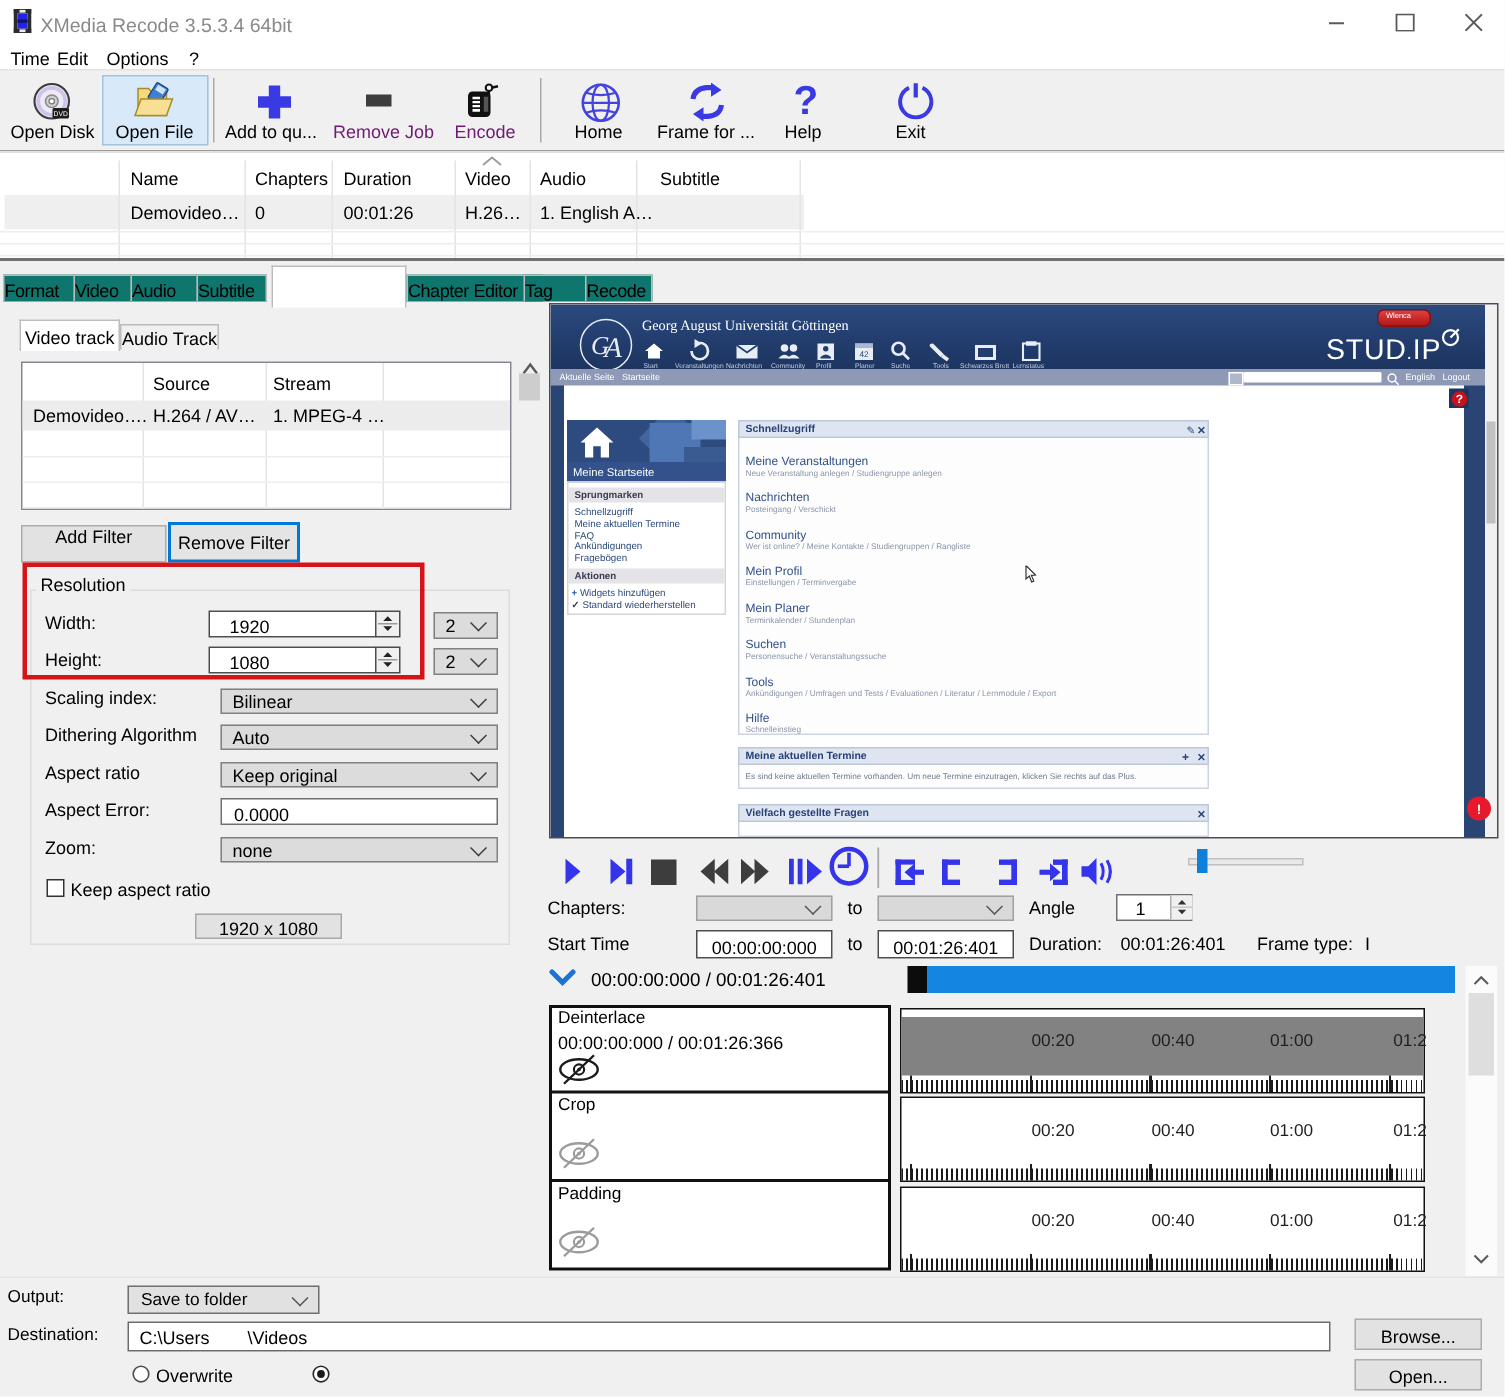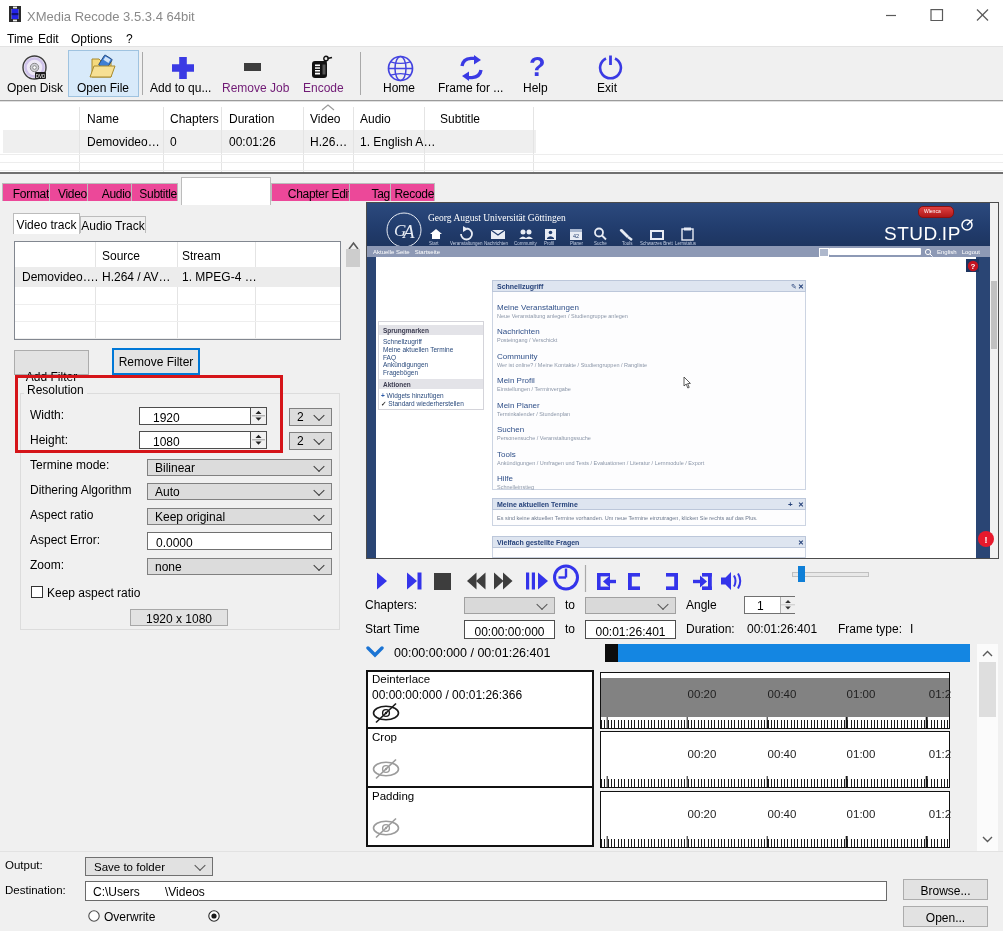--- a/index.html
+++ b/index.html
@@ -6,21 +6,21 @@
 #app{position:relative;width:1003px;height:931px;background:#fff;font-family:"Liberation Sans",sans-serif;overflow:hidden;color:#000}
 .a{position:absolute}
 .f12{font-size:12px;line-height:12px;white-space:nowrap}
 .f11{font-size:11.5px;line-height:11.5px;white-space:nowrap}
 .gray{color:#701a75}
 .btn{background:#e2e2e2;border:1px solid #acacac;text-align:center;font-size:12px;box-sizing:border-box}
 .combo{background:#dcdcdc;border:1px solid #808080;box-sizing:border-box;font-size:12px}
 .combo .tx{position:absolute;left:7px;top:50%;transform:translateY(-50%)}
 .chev{position:absolute;right:8px;top:50%;width:7px;height:7px;border-right:1.4px solid #3c3c3c;border-bottom:1.4px solid #3c3c3c;transform:translateY(-70%) rotate(45deg)}
 .inp{background:#fff;border:1px solid #4d4d4d;box-sizing:border-box;font-size:12px}
-.tabu{position:absolute;top:183px;height:18px;background:#ec4899;border:1px solid #bcbcbc;border-bottom:none;box-sizing:border-box;font-size:12px;text-align:right;padding-top:3px;white-space:nowrap;letter-spacing:-0.3px}
+.tabu{position:absolute;top:183px;height:18px;background:#0f766e;border:1px solid #bcbcbc;border-bottom:none;box-sizing:border-box;font-size:12px;text-align:left;padding-top:3px;white-space:nowrap;letter-spacing:-0.3px}
 .vline{position:absolute;width:1px;background:#a9a9a9}
 .tick-s{position:absolute;height:8px;background:repeating-linear-gradient(90deg,#1a1a1a 0,#1a1a1a 1px,transparent 1px,transparent 3.33px)}
 .tick-l{position:absolute;height:11px;background:repeating-linear-gradient(90deg,#1a1a1a 0,#1a1a1a 1.4px,transparent 1.4px,transparent 79.8px)}
 .tl-lab{position:absolute;font-size:11.5px;color:#1f1f1f;width:40px;text-align:center}
 </style>
 </head>
 <body>
 <div id="app">
 
 <div class="a" id="titlebar" style="left:0;top:0;width:1003px;height:30px;background:#fff"></div>
@@ -174,21 +174,21 @@
 <div class="a f12" style="left:182px;top:271px">1. MPEG-4 …</div>
 <div class="a" style="left:15px;top:304px;width:325px;height:1px;background:#eeeeee"></div>
 <div class="a" style="left:15px;top:321px;width:325px;height:1px;background:#eeeeee"></div>
 <div class="a" style="left:15px;top:338px;width:325px;height:1px;background:#eeeeee"></div>
 
 <svg class="a" style="left:347px;top:240px" width="13" height="12">
       <path d="M2 9 L6.5 3 L11 9" fill="none" stroke="#5a5a5a" stroke-width="1.6"></path>
     </svg>
 <div class="a" style="left:346px;top:249px;width:14px;height:18px;background:#cdcdcd"></div>
 
-<div class="btn a" style="left:14px;top:350px;width:75px;height:25px;padding-top:19px">Add Filter</div>
+<div class="btn a" style="left:14px;top:350px;width:97px;height:25px;padding-top:0">Add Filter</div>
 <div class="a" style="left:112px;top:348px;width:88px;height:27px;background:#e4e4e4;border:2px solid #0078d7;box-sizing:border-box;font-size:12px;text-align:center;padding-top:5px">Remove Filter</div>
 
 <div class="a" style="left:20px;top:393px;width:318px;height:235px;border:1px solid #dcdcdc"></div>
 <div class="a f12" style="left:24px;top:384px;background:#f0f0f0;padding:0 3px">Resolution</div>
 
 <div class="a" style="left:15px;top:375px;width:268px;height:78px;border:3.5px solid #d51419;box-sizing:border-box"></div>
 
 <div class="a f12" style="left:30px;top:409px">Width:</div>
 <div class="inp a" style="left:139px;top:407px;width:112px;height:18px">
       <span style="position:absolute;left:13px;top:3px">1920</span>
@@ -213,21 +213,21 @@
         <path d="M4.5 6 L7.5 2.8 L10.5 6 Z" fill="#222"></path>
         <path d="M4.5 9.5 L7.5 12.7 L10.5 9.5 Z" fill="#222"></path>
         <line x1="1" y1="7.8" x2="14" y2="7.8" stroke="#9a9a9a" stroke-width="1"></line>
       </svg>
 </div>
 <div class="combo a" style="left:289px;top:432px;width:43px;height:18px">
       <span class="tx">2</span>
       <span class="chev"></span>
     </div>
 
-<div class="a f12" style="left:30px;top:459px">Termine mode:</div>
+<div class="a f12" style="left:30px;top:459px">Scaling index:</div>
 <div class="combo a" style="left:147px;top:459px;width:185px;height:17px">
       <span class="tx">Bilinear</span>
       <span class="chev"></span>
     </div>
 <div class="a f12" style="left:30px;top:484px">Dithering Algorithm</div>
 <div class="combo a" style="left:147px;top:483px;width:185px;height:17px">
       <span class="tx">Auto</span>
       <span class="chev"></span>
     </div>
 <div class="a f12" style="left:30px;top:509px">Aspect ratio</div>
@@ -320,20 +320,32 @@
         <line x1="6" y1="6" x2="8.5" y2="8.5" stroke="#fff" stroke-width="1"></line>
       </svg>
  <div class="a" style="left:570px;top:45.5px;font-size:6px;color:#fff;white-space:nowrap">English &nbsp; Logout</div>
 
  <div class="a" style="left:599px;top:56px;width:13px;height:13px;background:#1d3560"></div>
  <svg class="a" style="left:600px;top:56.5px" width="12" height="12" viewBox="0 0 12 12">
         <circle cx="6" cy="6" r="5.2" fill="#c41320"></circle>
         <text x="6" y="8.8" font-size="8" fill="#fff" text-anchor="middle" font-weight="bold">?</text>
       </svg>
 
+ <div class="a" style="left:11px;top:77px;width:106px;height:41px;background:#2d4b7e;overflow:hidden">
+  <div class="a" style="left:40px;top:0;width:30px;height:30px;background:#40659f;transform:rotate(45deg) translate(8px,-12px)"></div>
+  <div class="a" style="left:55px;top:2px;width:34px;height:26px;background:#4f77b5"></div>
+  <div class="a" style="left:83px;top:0px;width:23px;height:13px;background:#6c92cc"></div>
+  <div class="a" style="left:78px;top:18px;width:28px;height:23px;background:#3a5b92"></div>
+  <div class="a" style="left:0;top:28px;width:106px;height:13px;background:#33518a"></div>
+  <svg class="a" style="left:8px;top:4px" width="24" height="22" viewBox="0 0 24 22">
+   <path d="M2 11 L12 2 L22 11" fill="none" stroke="#fff" stroke-width="0"></path>
+   <path d="M12 1 L23 11 L20 11 L20 21 L14.5 21 L14.5 13.5 L9.5 13.5 L9.5 21 L4 21 L4 11 L1 11 Z" fill="#fff"></path>
+  </svg>
+  <div class="a" style="left:4px;top:30px;font-size:7.5px;color:#fff;white-space:nowrap">Meine Startseite</div>
+ </div>
 
  <div class="a" style="left:11px;top:118px;width:106px;height:89px;background:#fff;border:1px solid #d4d4da;box-sizing:border-box"></div>
  <div class="a" style="left:12px;top:122px;width:104px;height:10px;background:#e3e3e8"></div>
  <div class="a" style="left:16px;top:124px;font-size:6.5px;font-weight:bold;color:#3c3c50">Sprungmarken</div>
  <div class="a" style="left:16px;top:135px;font-size:6.5px;color:#2a4a7c;line-height:7.8px">Schnellzugriff<br>Meine aktuellen Termine<br>FAQ<br>Ankündigungen<br>Fragebögen</div>
  <div class="a" style="left:12px;top:176px;width:104px;height:10px;background:#e3e3e8"></div>
  <div class="a" style="left:16px;top:178px;font-size:6.5px;font-weight:bold;color:#3c3c50">Aktionen</div>
  <div class="a" style="left:14px;top:189px;font-size:6.5px;color:#2a4a7c;line-height:8px"><span style="color:#2959a8;font-weight:bold">+</span> Widgets hinzufügen<br><span style="color:#333;font-weight:bold">✓</span> Standard wiederherstellen</div>
 
  <div class="a" style="left:125px;top:77px;width:314px;height:210px;background:#fdfdfe;border:1px solid #ccd4e2;box-sizing:border-box"></div>

